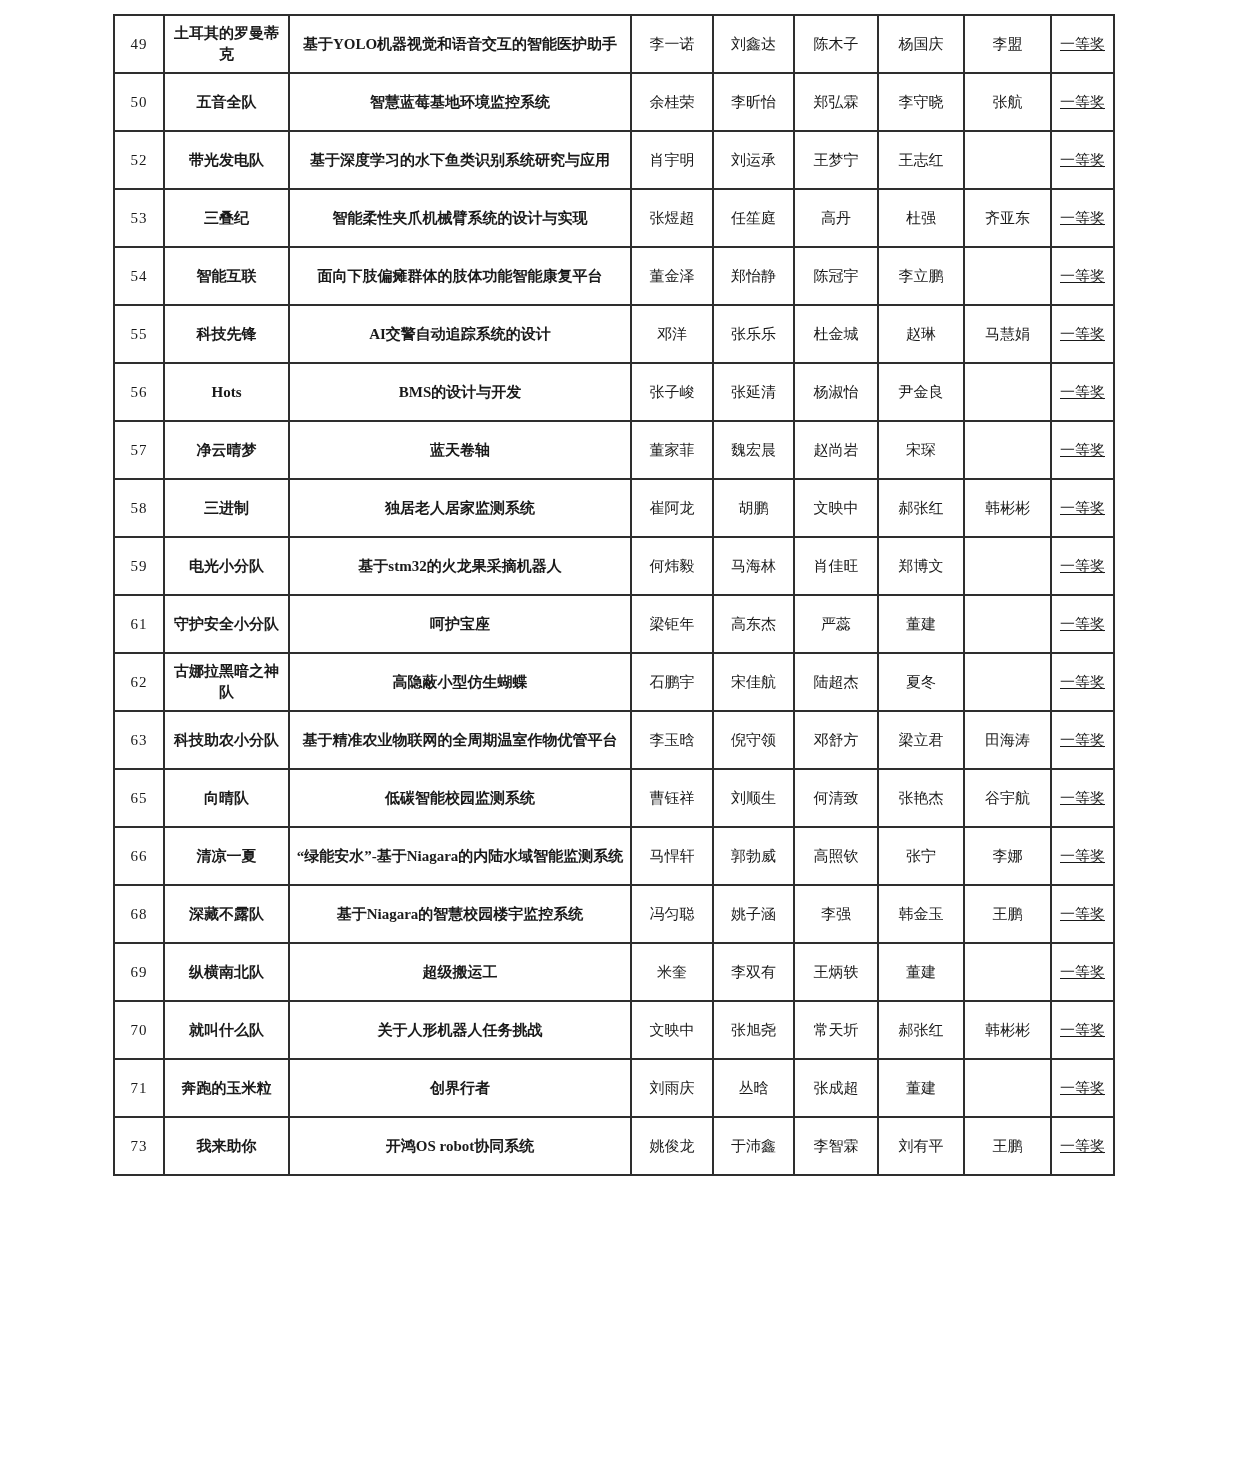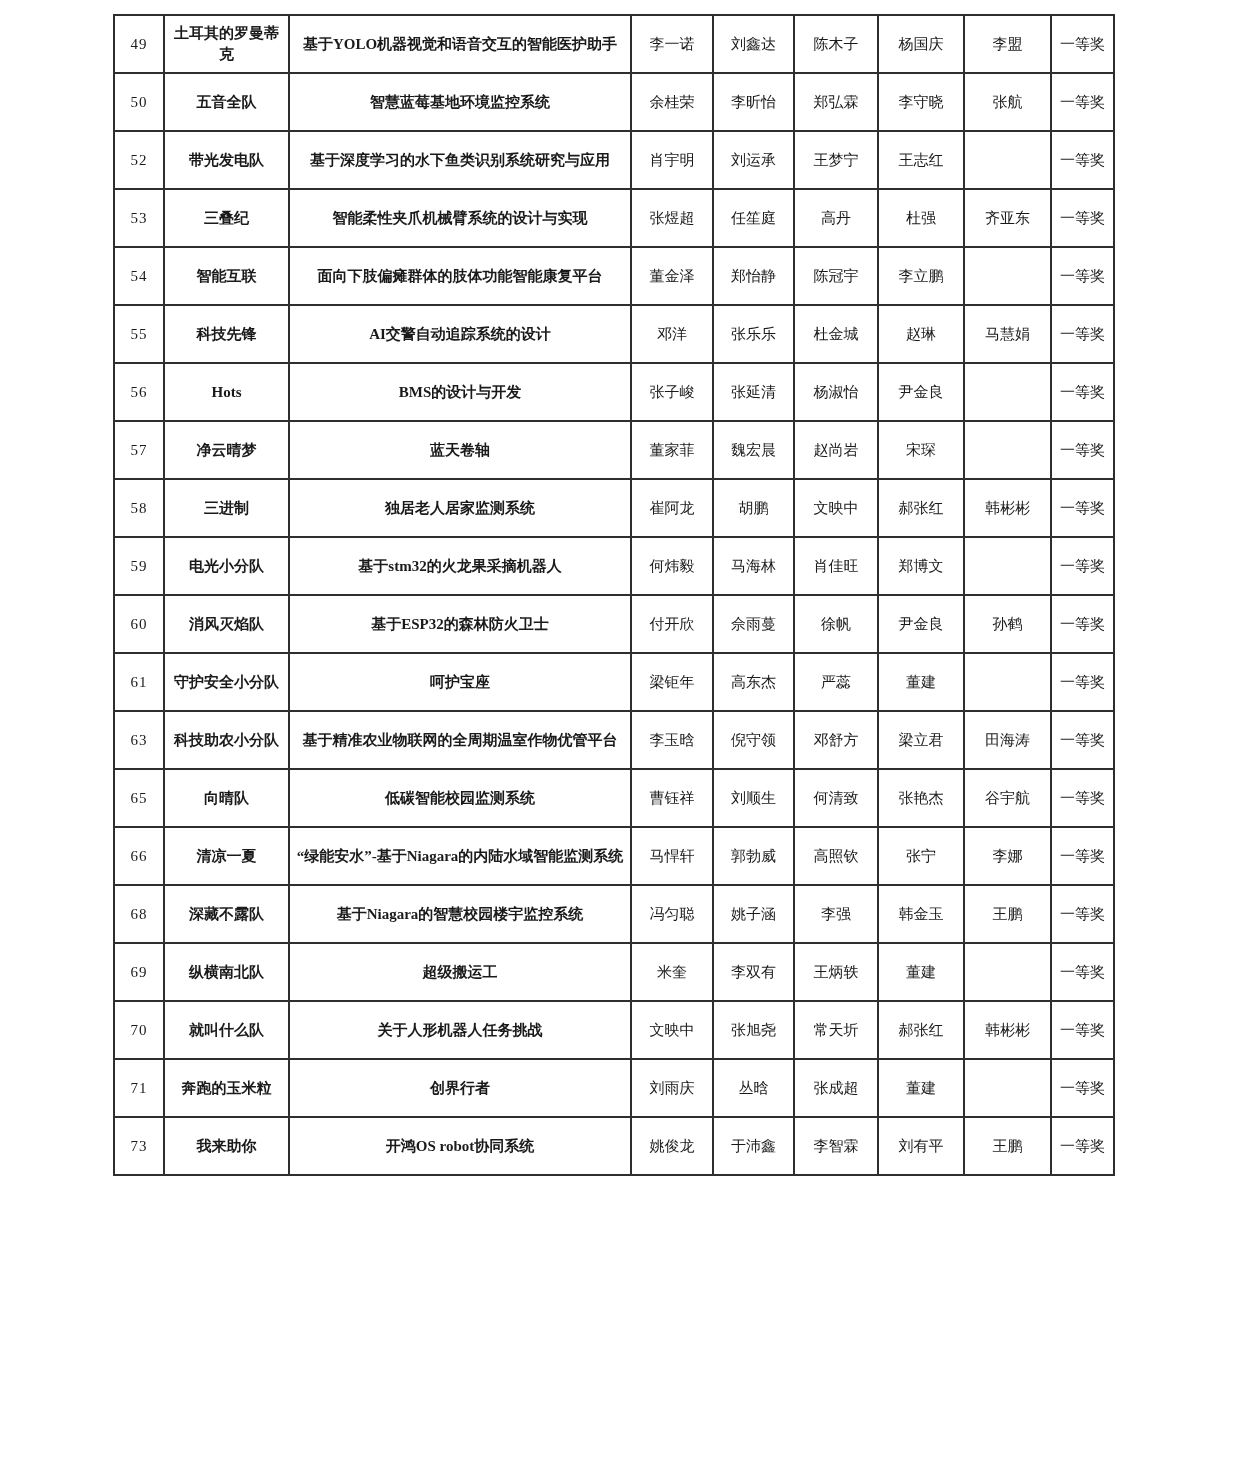--- a/index.html
+++ b/index.html
@@ -33,21 +33,21 @@
     vertical-align: middle;
     padding: 6px 5px;
     height: 44px; 
     line-height: 1.38;
     overflow: hidden;
     word-break: break-all;
   }
   td.c-no      { font-size: 15px; letter-spacing: 1px; }
   td.c-team    { padding: 6px 2px; font-weight: bold; }
   td.c-project { padding: 6px 8px; font-weight: bold; }
-  td.c-award   { padding: 6px 2px; }
+  td.c-award   { padding: 6px 2px; text-decoration: underline; }
 </style>
 </head>
 <body>
 
 <div class="page">
   <table class="award-table">
     <colgroup>
       <col style="width:50px">
       <col style="width:125px">
       <col style="width:342px">
@@ -163,38 +163,38 @@
     <td class="c-team">电光小分队</td>
     <td class="c-project">基于stm32的火龙果采摘机器人</td>
     <td class="c-name">何炜毅</td>
     <td class="c-name">马海林</td>
     <td class="c-name">肖佳旺</td>
     <td class="c-name">郑博文</td>
     <td class="c-name"></td>
     <td class="c-award">一等奖</td>
   </tr>
         <tr>
-    <td class="c-no">60</td>
-    <td class="c-team">消风灭焰队</td>
-    <td class="c-project">基于ESP32的森林防火卫士</td>
-    <td class="c-name">付开欣</td>
-    <td class="c-name">佘雨蔓</td>
-    <td class="c-name">徐帆</td>
-    <td class="c-name">尹金良</td>
-    <td class="c-name">孙鹤</td>
-    <td class="c-award">一等奖</td>
-  </tr>
-        <tr>
     <td class="c-no">61</td>
     <td class="c-team">守护安全小分队</td>
     <td class="c-project">呵护宝座</td>
     <td class="c-name">梁钜年</td>
     <td class="c-name">高东杰</td>
     <td class="c-name">严蕊</td>
     <td class="c-name">董建</td>
+    <td class="c-name"></td>
+    <td class="c-award">一等奖</td>
+  </tr>
+        <tr>
+    <td class="c-no">62</td>
+    <td class="c-team">古娜拉黑暗之神队</td>
+    <td class="c-project">高隐蔽小型仿生蝴蝶</td>
+    <td class="c-name">石鹏宇</td>
+    <td class="c-name">宋佳航</td>
+    <td class="c-name">陆超杰</td>
+    <td class="c-name">夏冬</td>
     <td class="c-name"></td>
     <td class="c-award">一等奖</td>
   </tr>
         <tr>
     <td class="c-no">63</td>
     <td class="c-team">科技助农小分队</td>
     <td class="c-project">基于精准农业物联网的全周期温室作物优管平台</td>
     <td class="c-name">李玉晗</td>
     <td class="c-name">倪守领</td>
     <td class="c-name">邓舒方</td>

